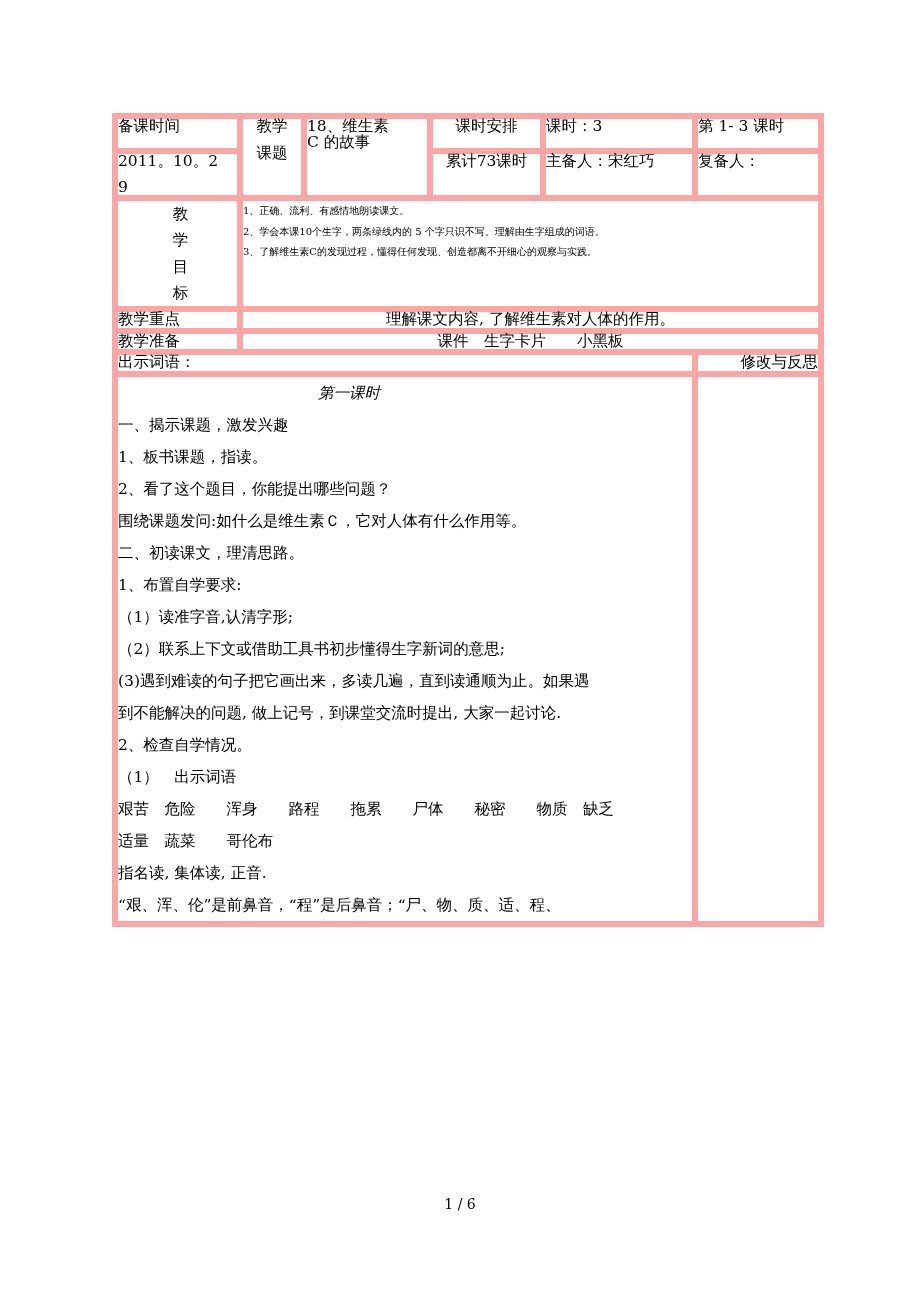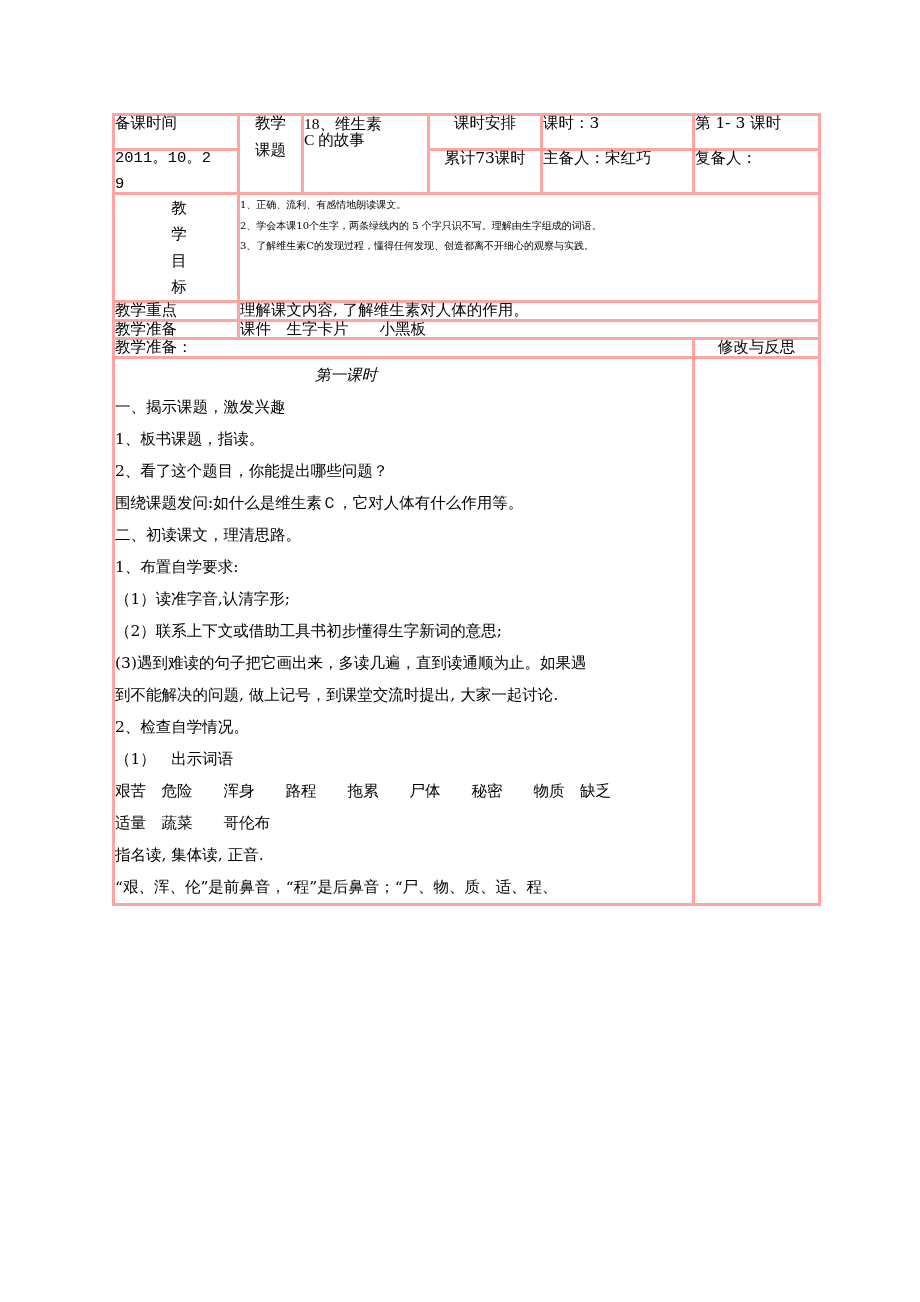--- a/index.html
+++ b/index.html
@@ -26,42 +26,41 @@
 
   table.lessonplan {
     position: absolute;
     left: 112px;
     top: 113px;
     width: 706px;
     border-collapse: collapse;
     table-layout: fixed;
   }
   table.lessonplan td {
-    border: 3px solid #fca5a5;
+    border: 6px solid #fca5a5;
     padding: 0;
     vertical-align: top;
     font-size: 15.5px;
     line-height: 1.0;
   }
 
   
   .cell-pad {
     padding: 5px 7px 5px 8px;
   }
   .hdr-date-label { height: 35px; }
-  .hdr-date-value { height: 43px; font-family: Liberation Mono, monospace; }
+  .hdr-date-value { height: 43px; }
 
   .ctr { text-align: center; }
   .lft { text-align: left; }
 
   .hdr-title-cell {
     vertical-align: middle;
     padding: 4px 6px 4px 10px;
     line-height: 1.75;
-    font-family: Liberation Serif, serif;
   }
 
   .hdr-line {
     display: block;
   }
 
   
   .goals-label-cell {
     vertical-align: top;
     padding: 14px 0 0 0;
@@ -85,31 +84,32 @@
 
   
   .simple-label {
     padding: 11px 8px 11px 8px;
     font-size: 15.5px;
     white-space: nowrap;
   }
   .simple-value {
     padding: 14px 8px 9px 12px;
     font-size: 15.5px;
+    text-align: center;
   }
 
   
   .proc-label {
     padding: 12px 8px 12px 8px;
     font-size: 15.5px;
   }
   .proc-reflect {
     padding: 12px 8px 12px 10px;
     font-size: 15.5px;
-    text-align: center;
+    text-align: right;
   }
 
   
   .body-cell {
     padding: 6px 9px 4px 6px;
     vertical-align: top;
   }
   .body-cell .line {
     display: block;
     font-size: 15.5px;
@@ -216,21 +216,21 @@
         <td class="simple-label">
           <span>教学准备</span>
         </td>
         <td colspan="5" class="simple-value">
           <span>课件　生字卡片　　小黑板</span>
         </td>
       </tr>
 
       <tr>
         <td colspan="5" class="proc-label">
-          <span>教学准备：</span>
+          <span>出示词语：</span>
         </td>
         <td class="proc-reflect">
           <span>修改与反思</span>
         </td>
       </tr>
 
       <tr>
         <td colspan="5" class="body-cell">
           <span class="line center-ish">第一课时</span>
           <span class="line">一、揭示课题，激发兴趣</span>
@@ -249,14 +249,17 @@
           <span class="line">适量　蔬菜　　哥伦布</span>
           <span class="line">指名读, 集体读, 正音.</span>
           <span class="line">“艰、浑、伦”是前鼻音，“程”是后鼻音；“尸、物、质、适、程、</span>
         </td>
         <td class="reflect-cell"></td>
       </tr>
 
     </tbody>
   </table>
 
+  <div class="footer">
+    <span>1 / 6</span>
+  </div>
 
 </div>
 
 </body></html>

